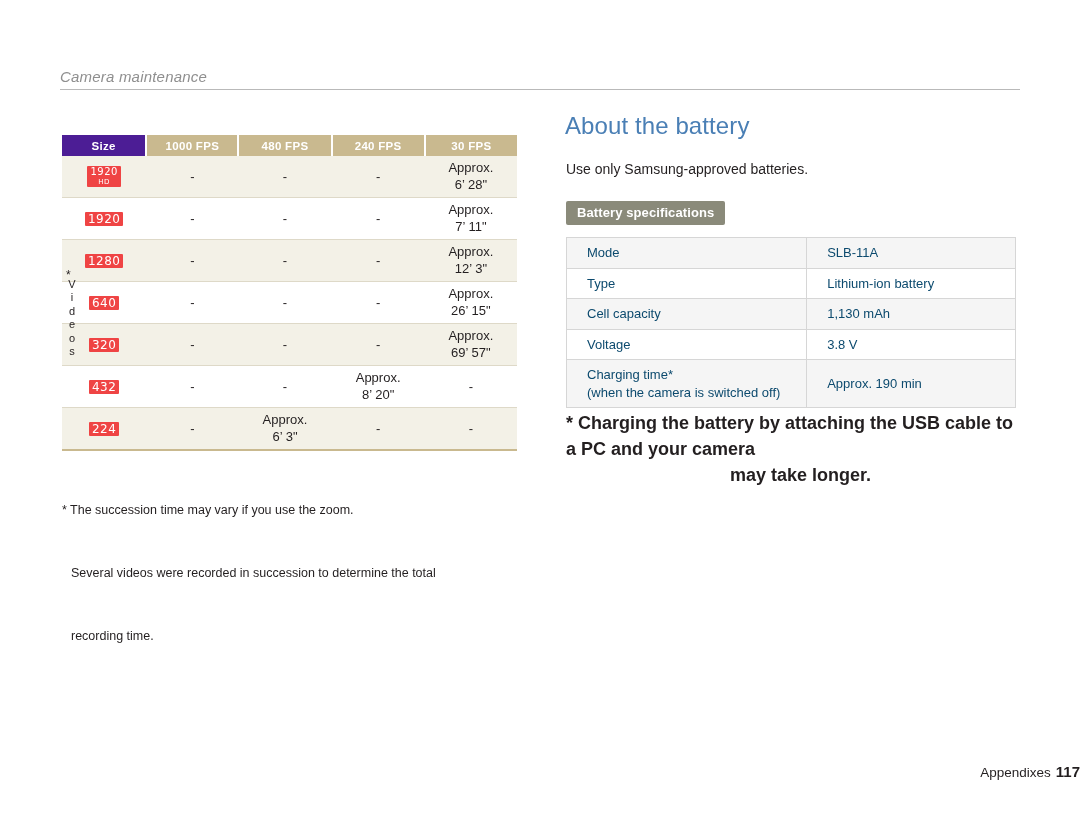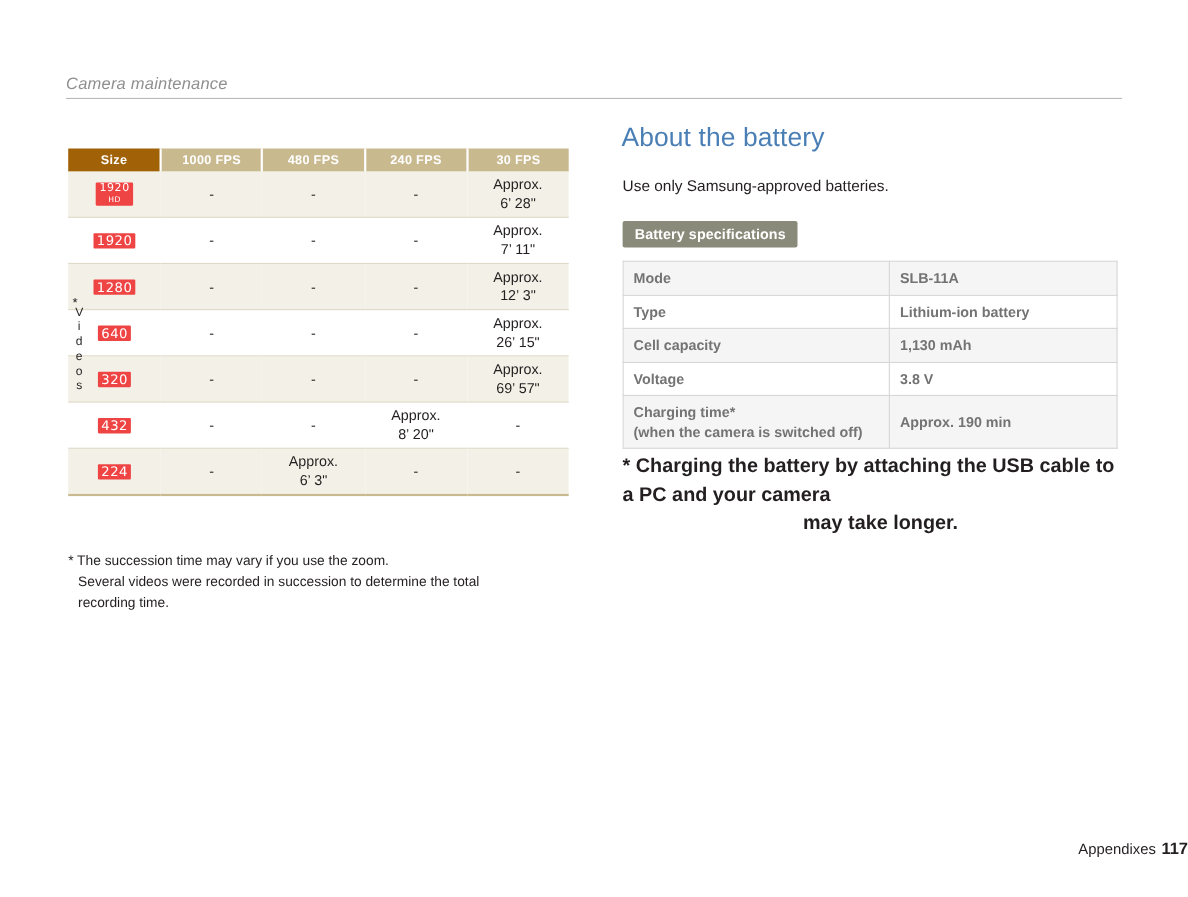--- a/index.html
+++ b/index.html
@@ -51,21 +51,21 @@
   .vt-head th {
     height: 21px;
     color: #ffffff;
     font-size: 11.5px;
     font-weight: bold;
     text-align: center;
     letter-spacing: 0.3px;
     vertical-align: middle;
   }
   .vt-head th.size-col {
-    background: #a16207;
+    background: #4c1d95;
     width: 87px;
   }
   .vt-head th.fps-col {
     background: #c9b98f;
     width: 95px;
     border-left: 2px solid #ffffff;
   }
   .vt-body td {
     height: 41px;
     text-align: center;
@@ -145,20 +145,21 @@
     left: 62px;
     top: 501px;
     width: 470px;
     font-size: 12.5px;
     line-height: 1.5;
     color: #231f20;
   }
   .table-footnote .indent {
     display: block;
     padding-left: 9px;
+    margin-top: 44px;
   }
 
   
   .about-title {
     position: absolute;
     left: 565px;
     top: 112px;
     font-size: 24px;
     color: #4a7fb5;
     font-weight: normal;
@@ -187,24 +188,23 @@
   .battery-table {
     position: absolute;
     left: 566px;
     top: 237px;
     width: 450px;
     border-collapse: collapse;
     font-size: 13px;
   }
   .battery-table td {
     border: 1px solid #d6d6d6;
-    padding: 6px 9px;
+    padding: 6px 20px;
     vertical-align: middle;
-    color: #737373;
-    font-weight: bold;
+    color: #0c4a6e;
   }
   .battery-table td.label {
     width: 238px;
     line-height: 1.35;
   }
   .battery-table td.value {
     width: 200px;
   }
   .battery-table tr:nth-child(odd) td {
     background: #f5f5f5;

